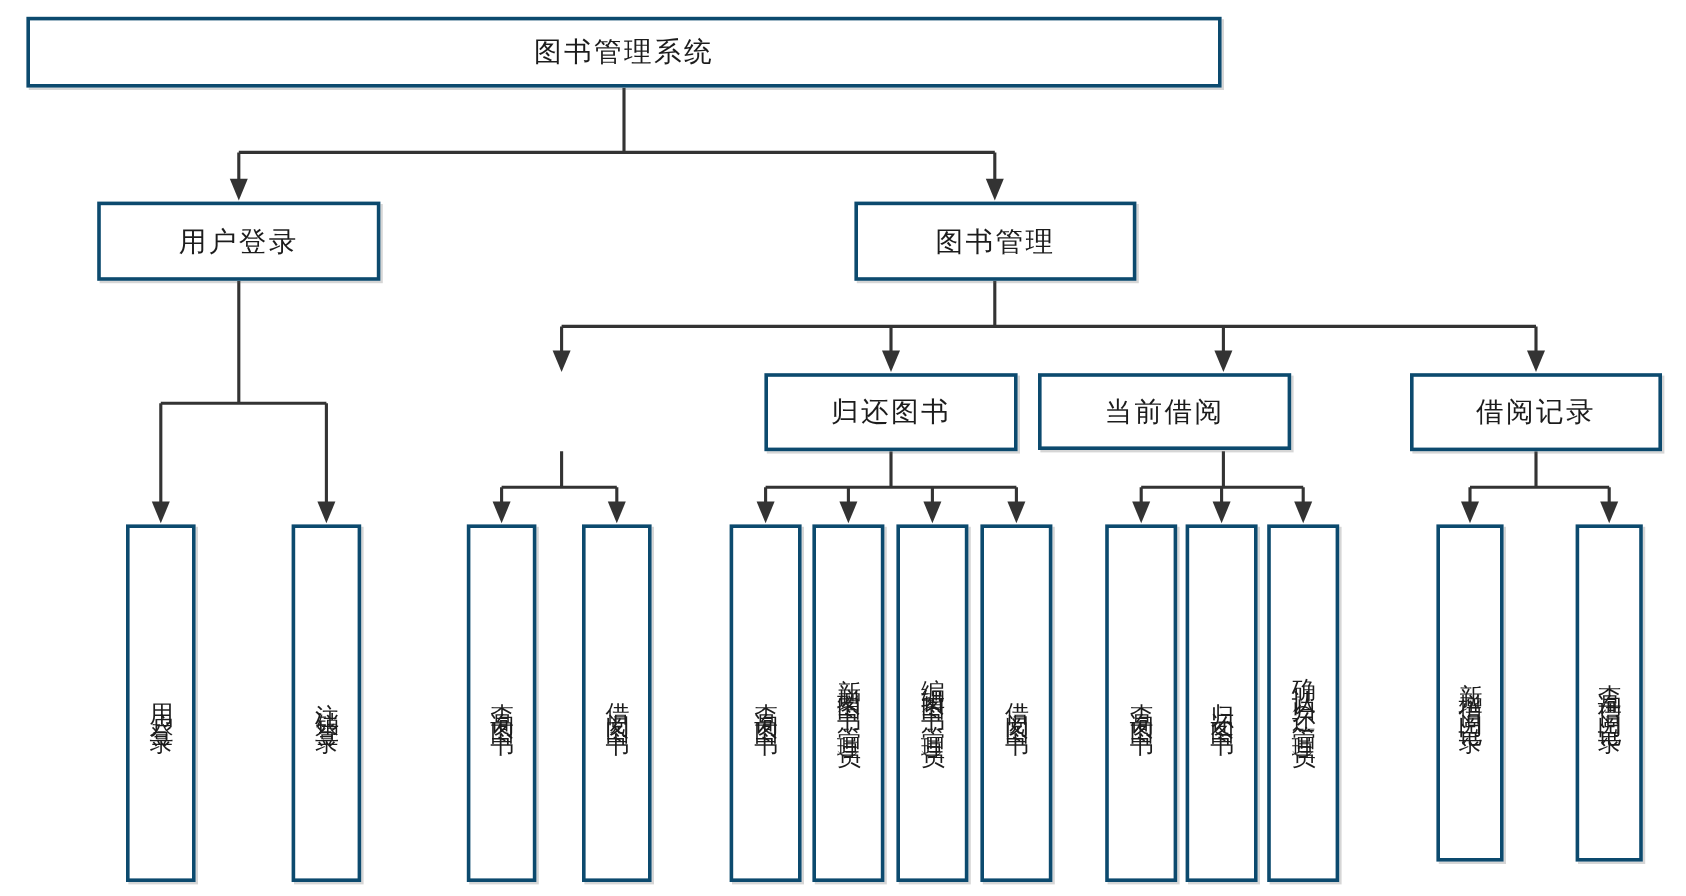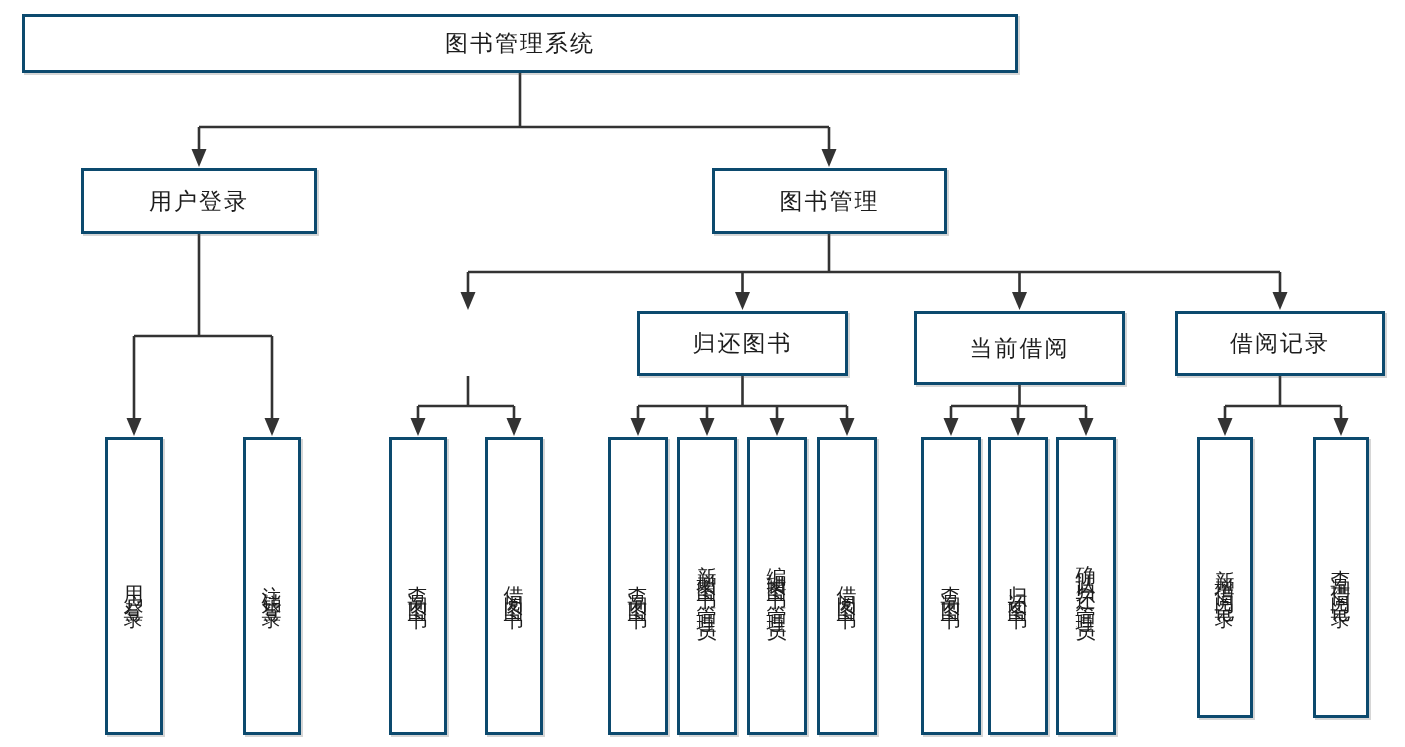--- a/index.html
+++ b/index.html
@@ -45,21 +45,21 @@
     line-height: 1;
     letter-spacing: 8px;
     color: #1c1c1c;
   }
   
   #b-root        { left: 22px;   top: 14px;  width: 996px; height: 59px; }
   #b-user-login  { left: 81px;   top: 168px; width: 236px; height: 66px; }
   #b-book-mgmt   { left: 712px;  top: 168px; width: 235px; height: 66px; }
   #b-new-book    { left: 363px;  top: 311px; width: 210px; height: 65px; }
   #b-book-borrow { left: 637px;  top: 311px; width: 211px; height: 65px; }
-  #b-current     { left: 914px;  top: 311px; width: 211px; height: 74px; }
+  #b-current     { left: 865px;  top: 311px; width: 211px; height: 64px; }
   #b-records     { left: 1175px; top: 311px; width: 210px; height: 65px; }
 
   #b-leaf-login       { left: 105px;  top: 437px; width: 58px; height: 298px; }
   #b-leaf-logout      { left: 243px;  top: 437px; width: 58px; height: 298px; }
   #b-leaf-nb-query    { left: 389px;  top: 437px; width: 58px; height: 298px; }
   #b-leaf-nb-borrow   { left: 485px;  top: 437px; width: 58px; height: 298px; }
   #b-leaf-bw-query    { left: 608px;  top: 437px; width: 60px; height: 298px; }
   #b-leaf-bw-add      { left: 677px;  top: 437px; width: 60px; height: 298px; }
   #b-leaf-bw-edit     { left: 747px;  top: 437px; width: 60px; height: 298px; }
   #b-leaf-bw-borrow   { left: 817px;  top: 437px; width: 60px; height: 298px; }

